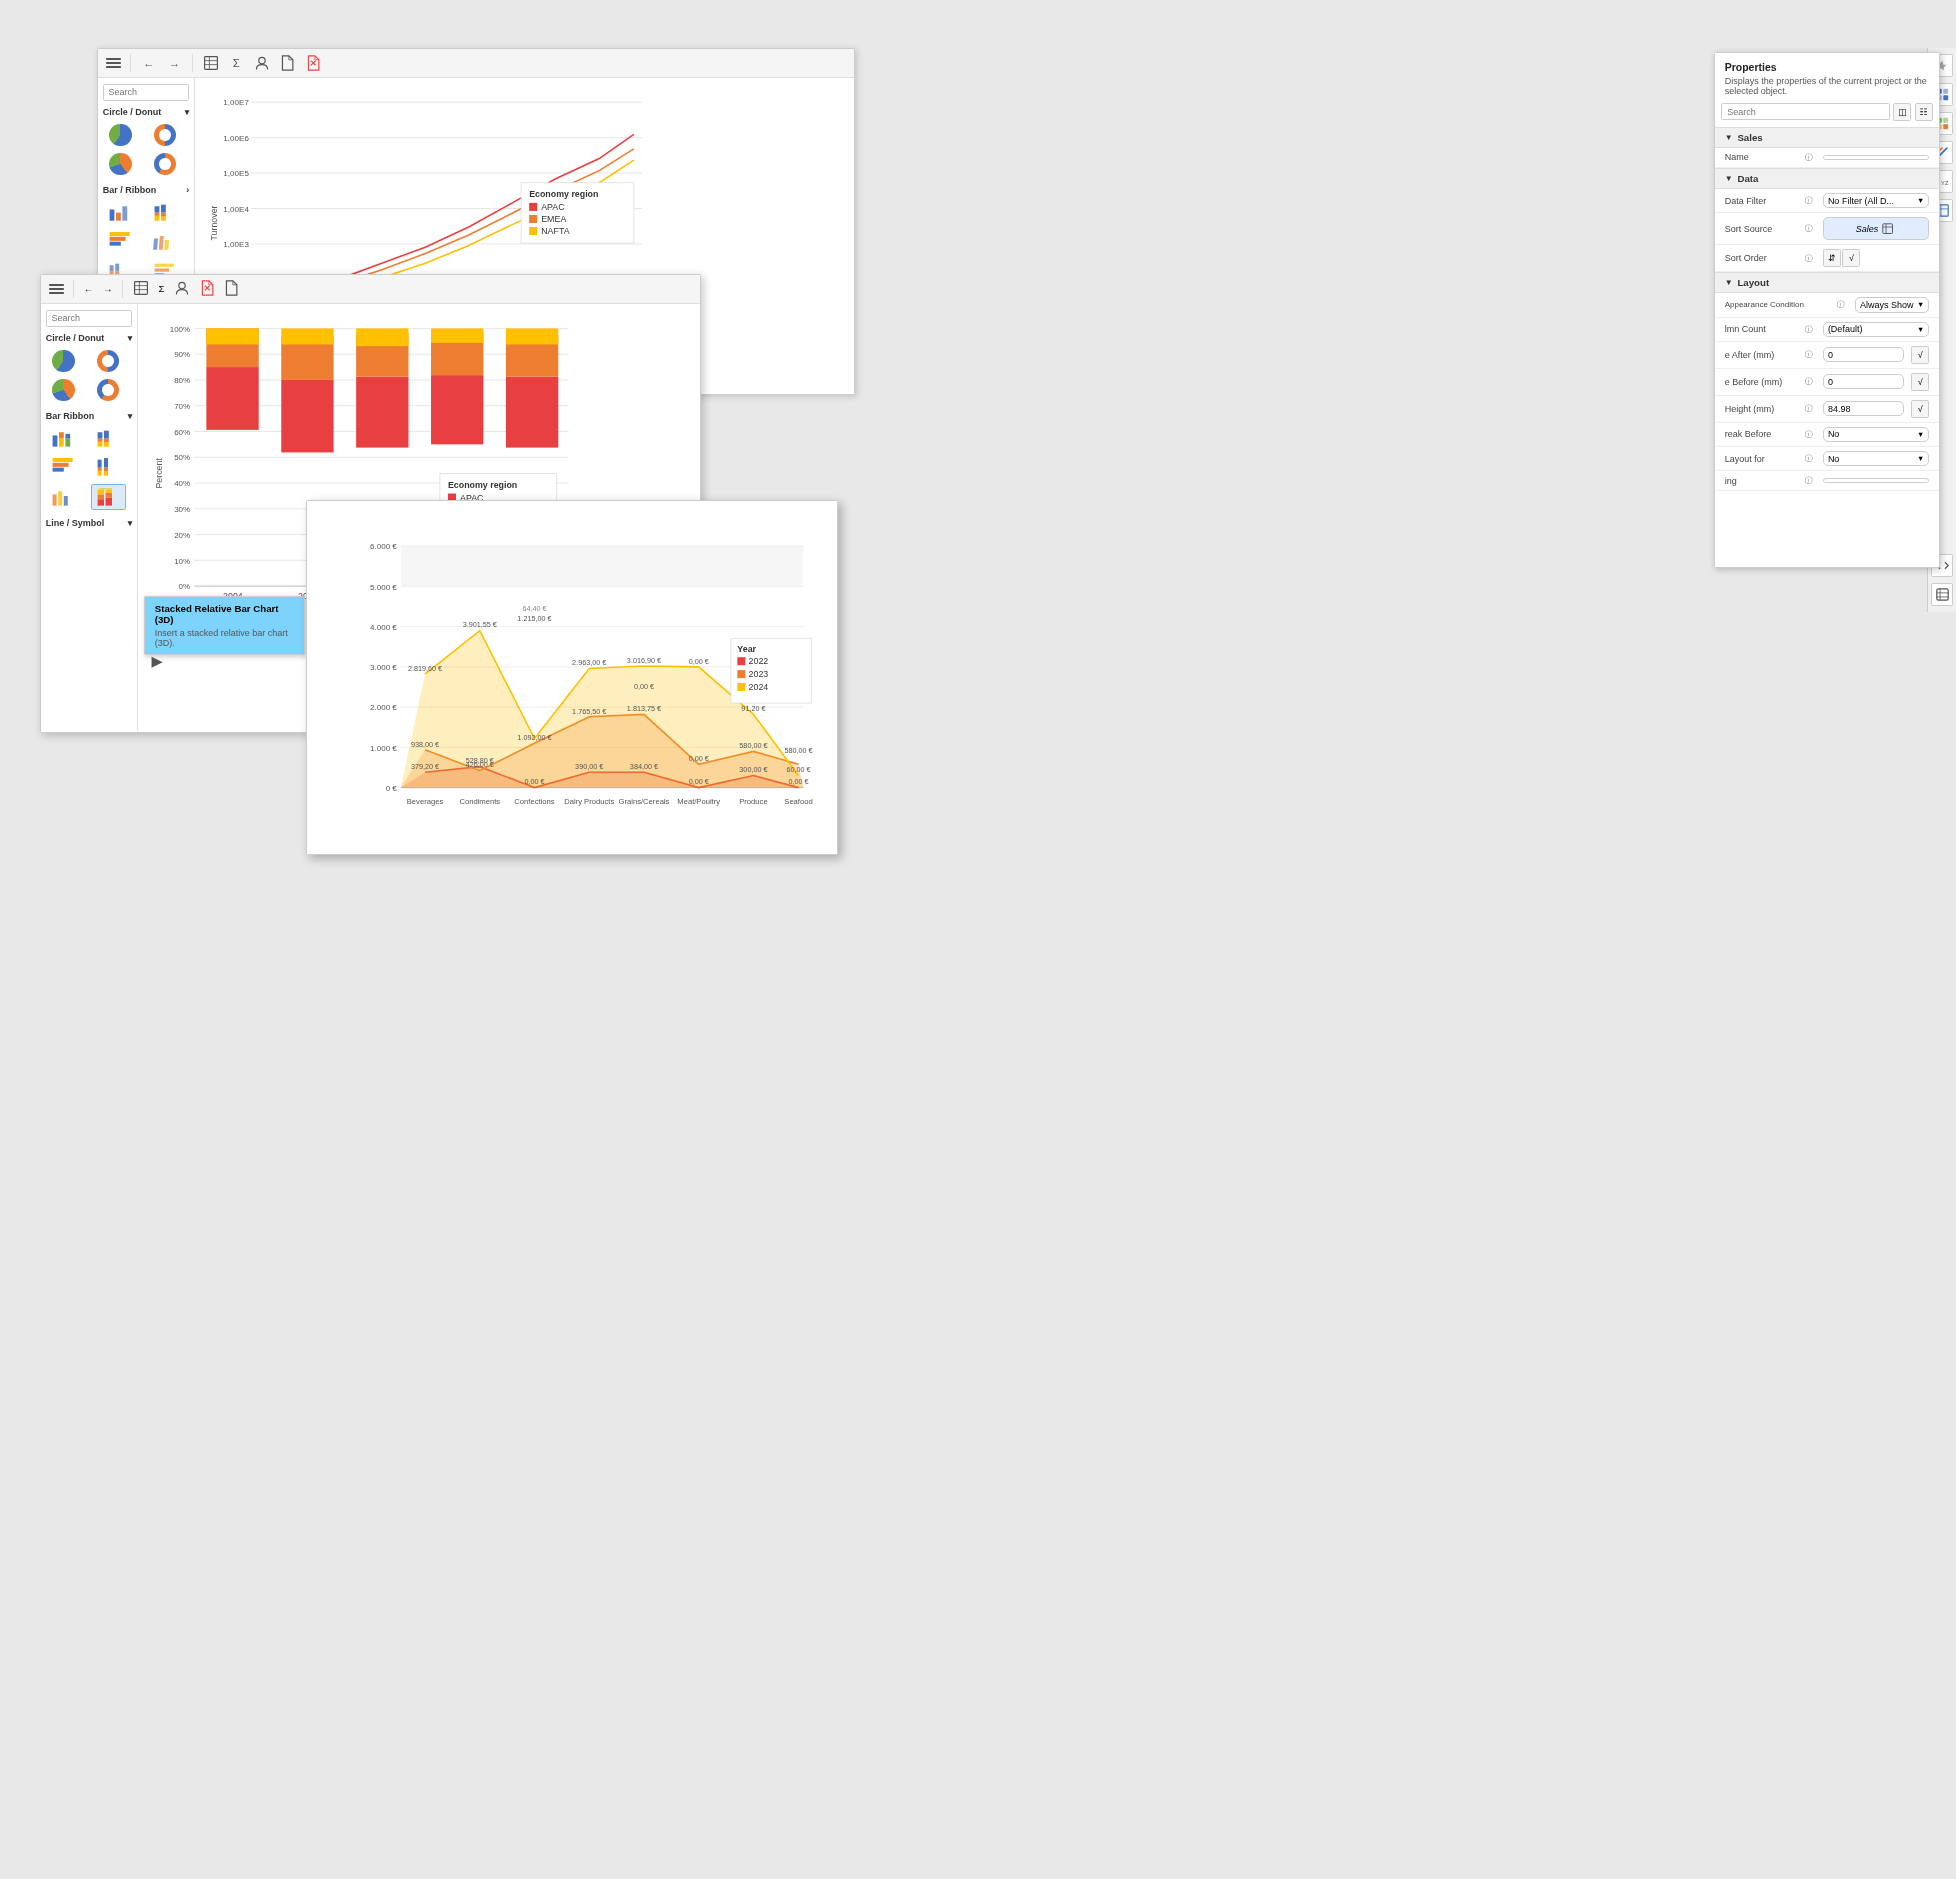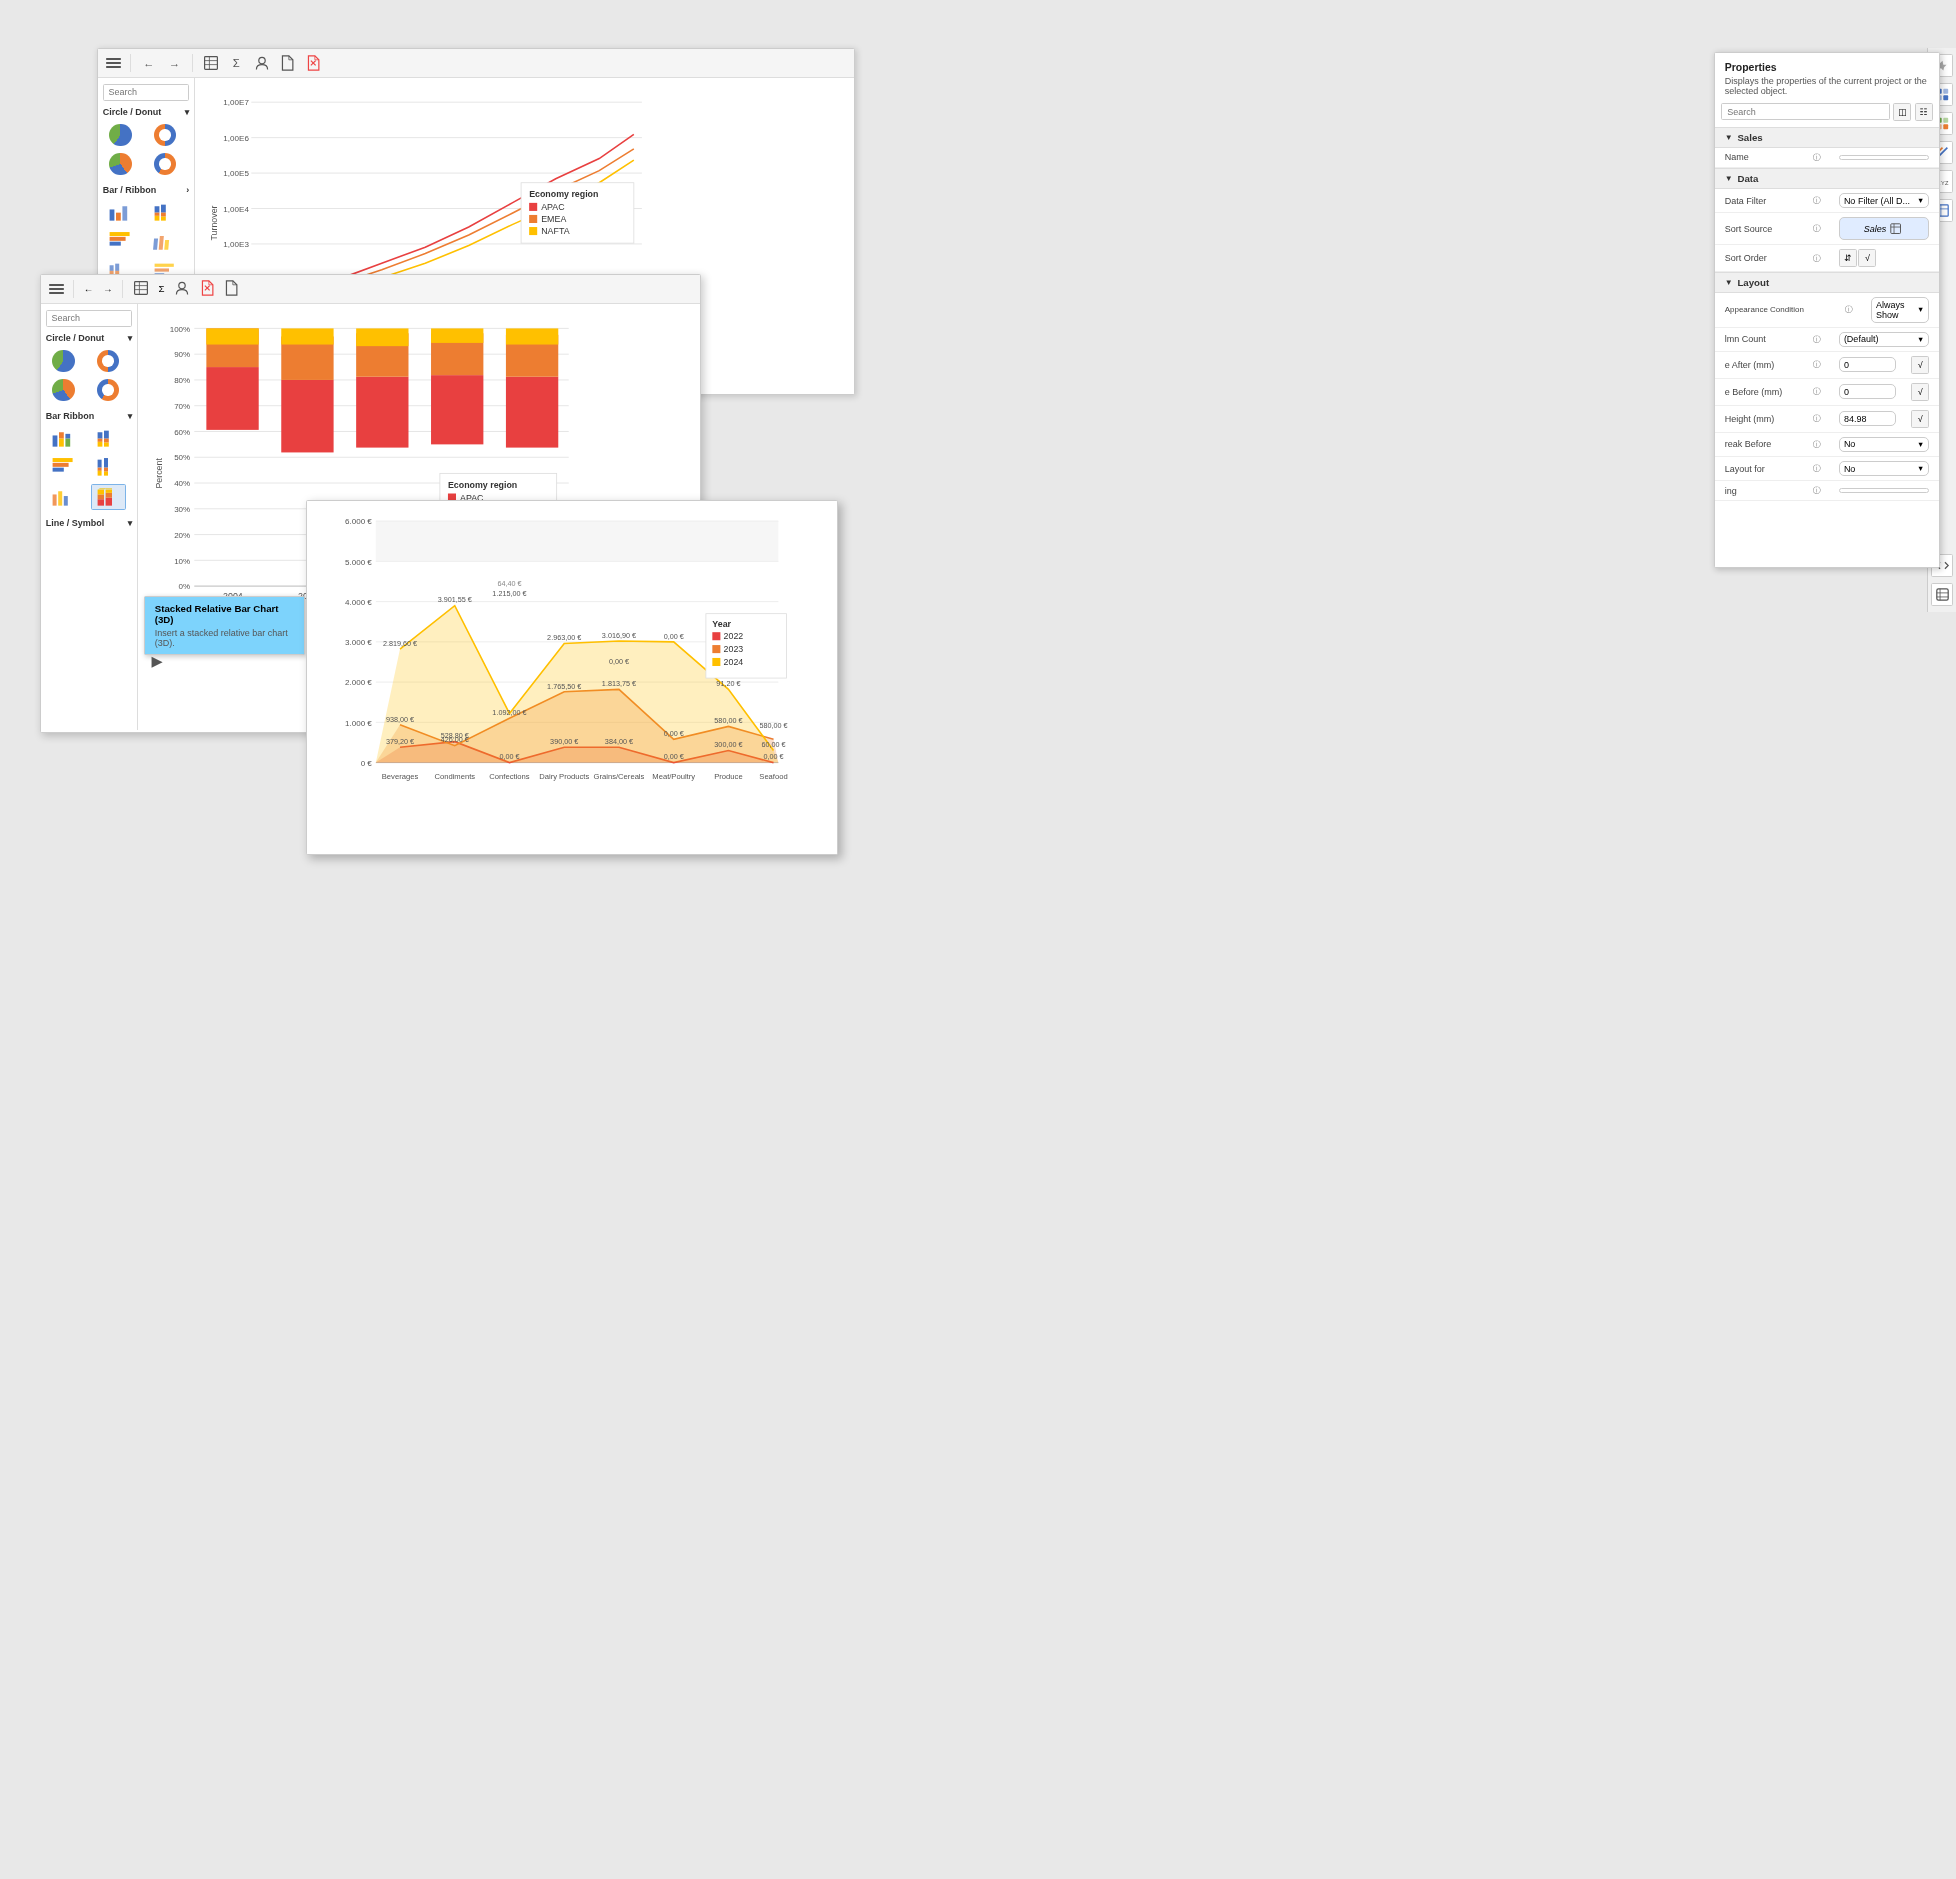--- a/index.html
+++ b/index.html
@@ -93,21 +93,21 @@
     .properties-panel .panel-search input {
       flex: 1; padding: 2.4px 4.8px; border: 0.8px solid #ccc; border-radius: 1.6px; font-size: 9px;
     }
     .properties-panel .section-row {
       display: flex; align-items: center; padding: 4px 9.7px;
       background: #f0f0f0; border-top: 0.8px solid #ddd; border-bottom: 0.8px solid #ddd;
       font-weight: 600; font-size: 9.7px; color: #333; cursor: pointer;
     }
     .properties-panel .section-row .arrow { margin-right: 4.8px; font-size: 8px; }
     .properties-panel .prop-row {
-      display: flex; align-items: center; padding: 4px 9.7px; border-bottom: 0.8px solid #eee; gap: 15px;
+      display: flex; align-items: center; padding: 4px 9.7px; border-bottom: 0.8px solid #eee; gap: 7px;
     }
     .properties-panel .prop-label {
       width: 73px; font-size: 9px; color: #444; flex-shrink: 0;
     }
     .properties-panel .prop-info {
       color: #888; font-size: 8px; margin-right: 3.2px;
     }
     .properties-panel .prop-value {
       flex: 1; padding: 1.6px 4px; border: 0.8px solid #ccc; border-radius: 5px;
       font-size: 9px; background: #fff; display: flex; align-items: center; justify-content: space-between;
@@ -195,21 +195,21 @@
       left: 306px;
       width: 532px;
       height: 355px;
       background: #fff;
       border: 0.8px solid #ccc;
       box-shadow: 3.2px 3.2px 9.7px rgba(0,0,0,0.25);
       border-radius: 1.6px;
       z-index: 20;
     }
     .window-front .chart-area {
-      padding: 4px; position: relative; height: 100%;
+      padding: 29px; position: relative; height: 100%;
     }
 
     
     svg { overflow: visible; }
 
     
     .mini-pie { width: 22.6px; height: 22.6px; border-radius: 50%; background: conic-gradient(#4472C4 0% 60%, #70AD47 60% 100%); }
     .mini-pie2 { width: 22.6px; height: 22.6px; border-radius: 50%; background: conic-gradient(#ED7D31 0% 40%, #4472C4 40% 70%, #70AD47 70% 100%); }
     .mini-donut { width: 22.6px; height: 22.6px; border-radius: 50%; background: conic-gradient(#4472C4 0% 50%, #ED7D31 50% 100%); position: relative; }
     .mini-donut::after { content:''; position:absolute; top:5.6px; left:5.6px; width:11.3px; height:11.3px; border-radius:50%; background:#fff; }

